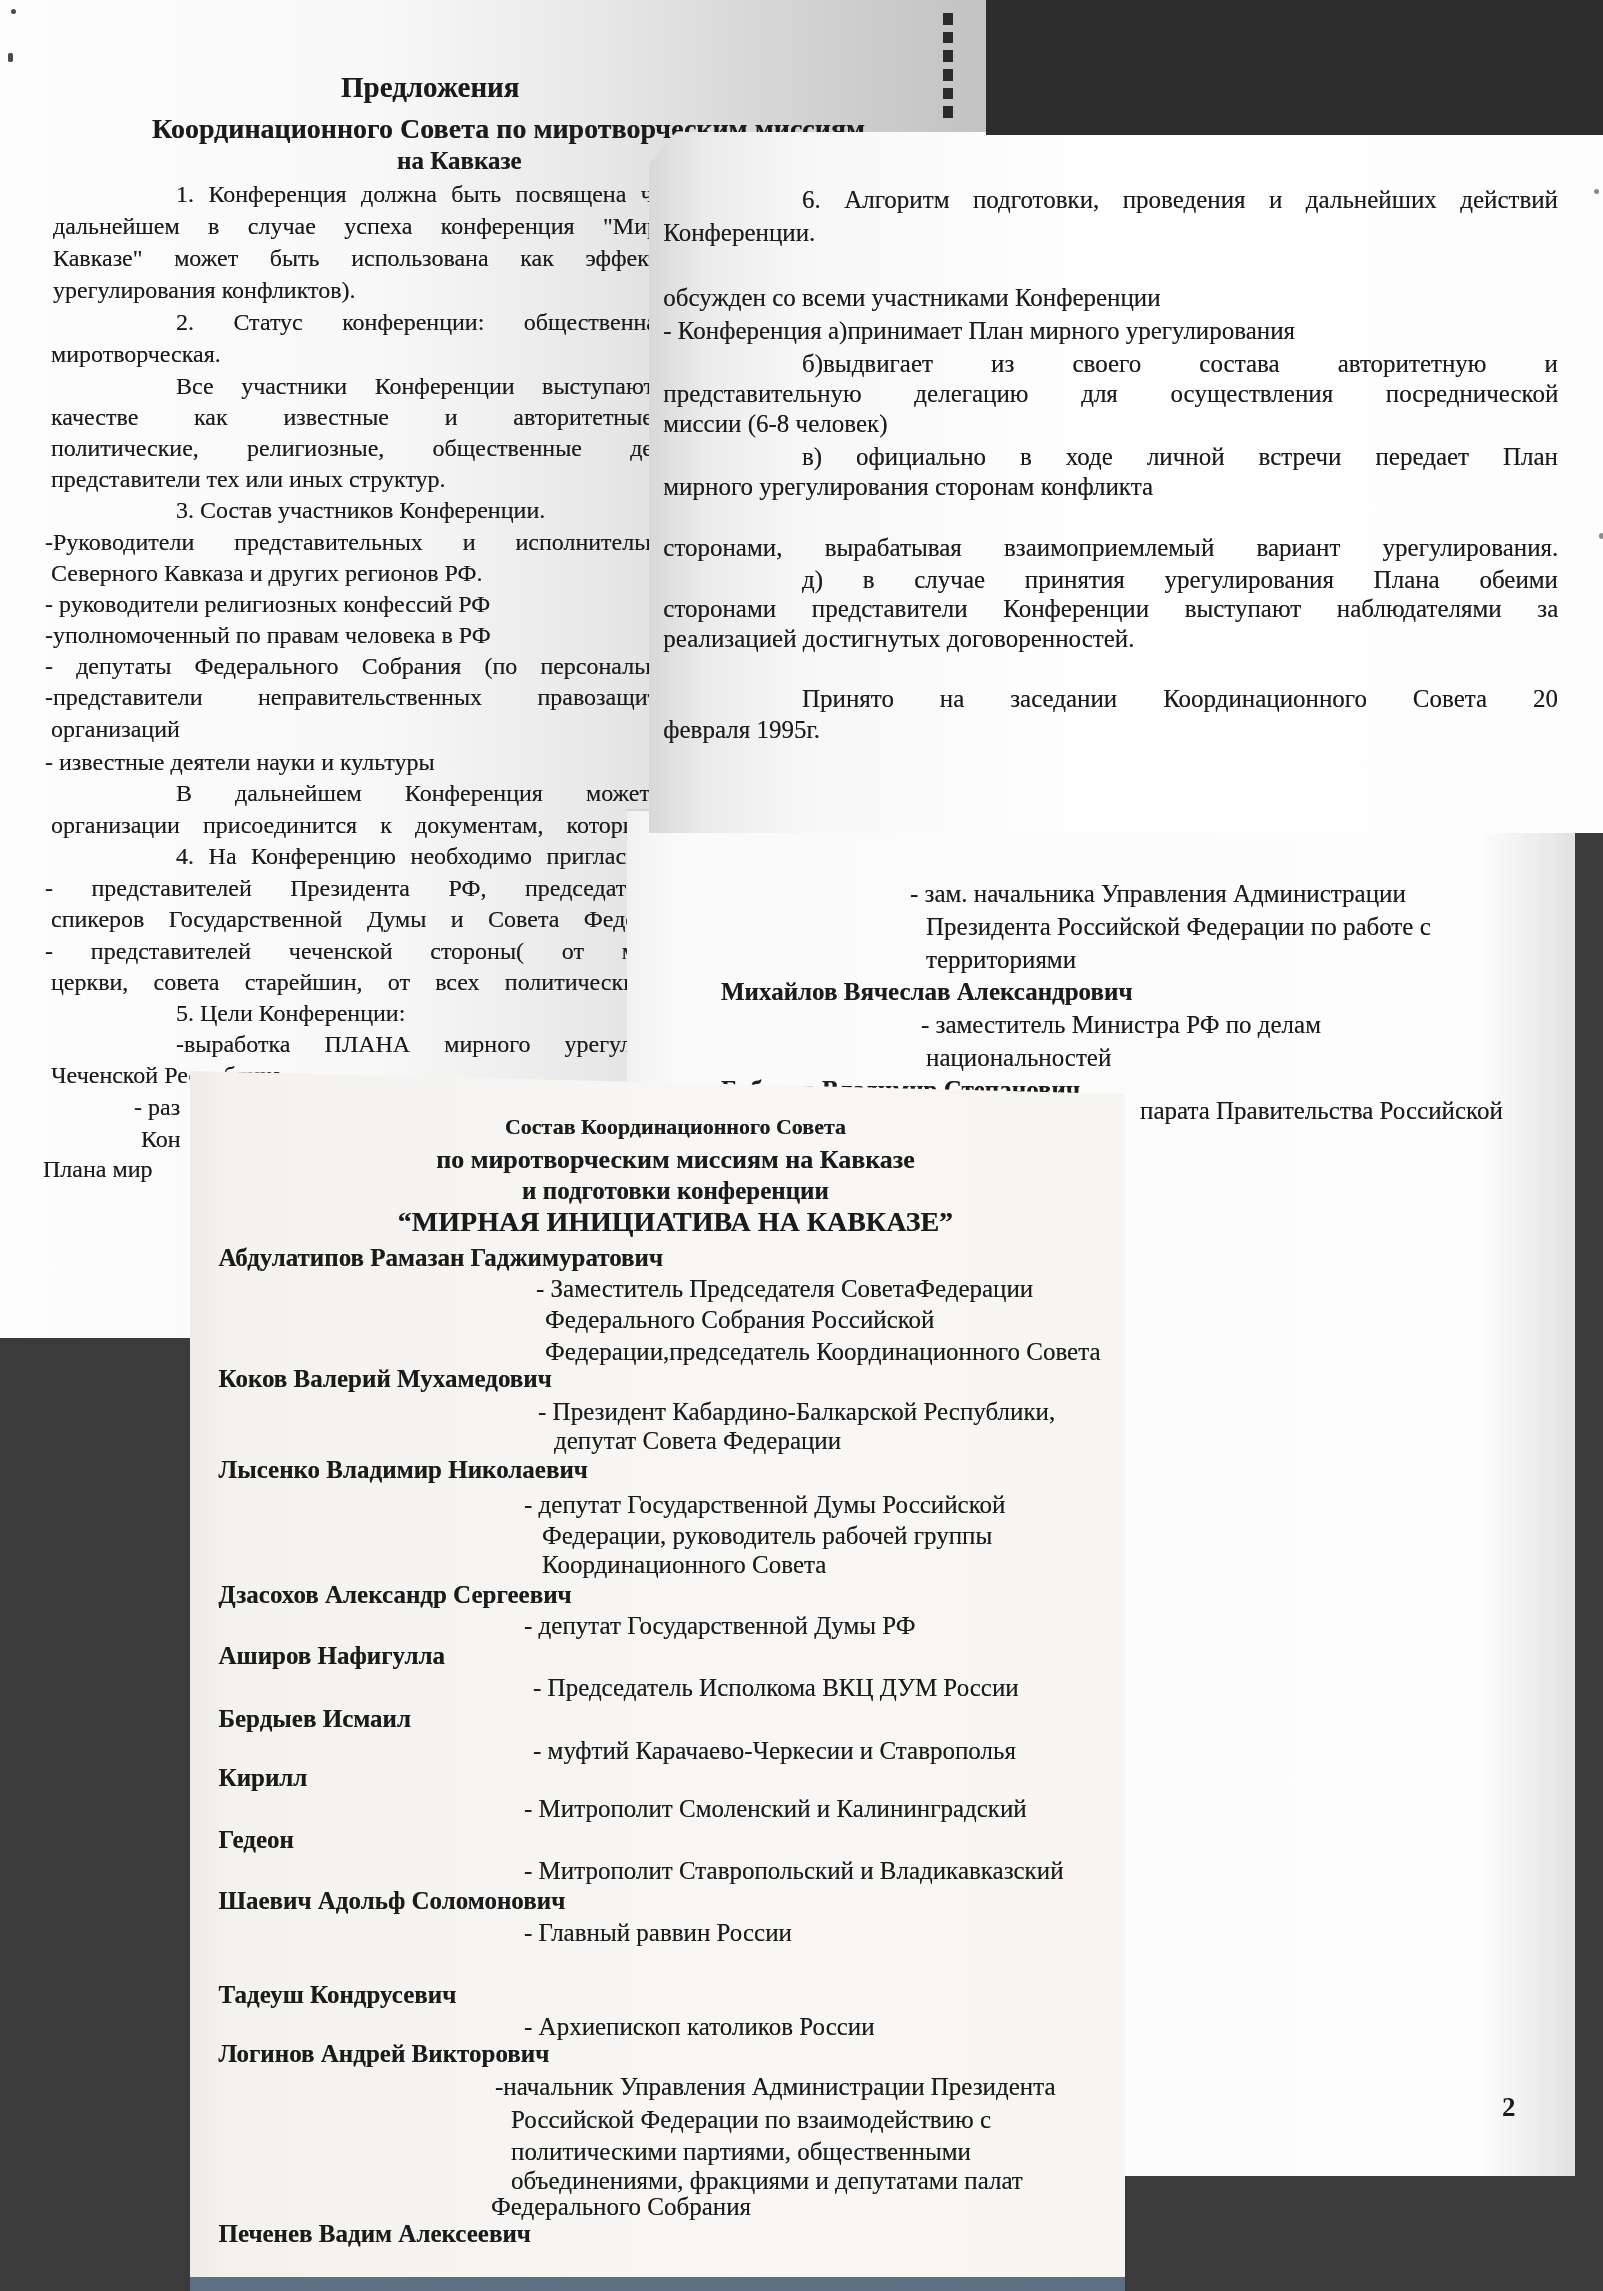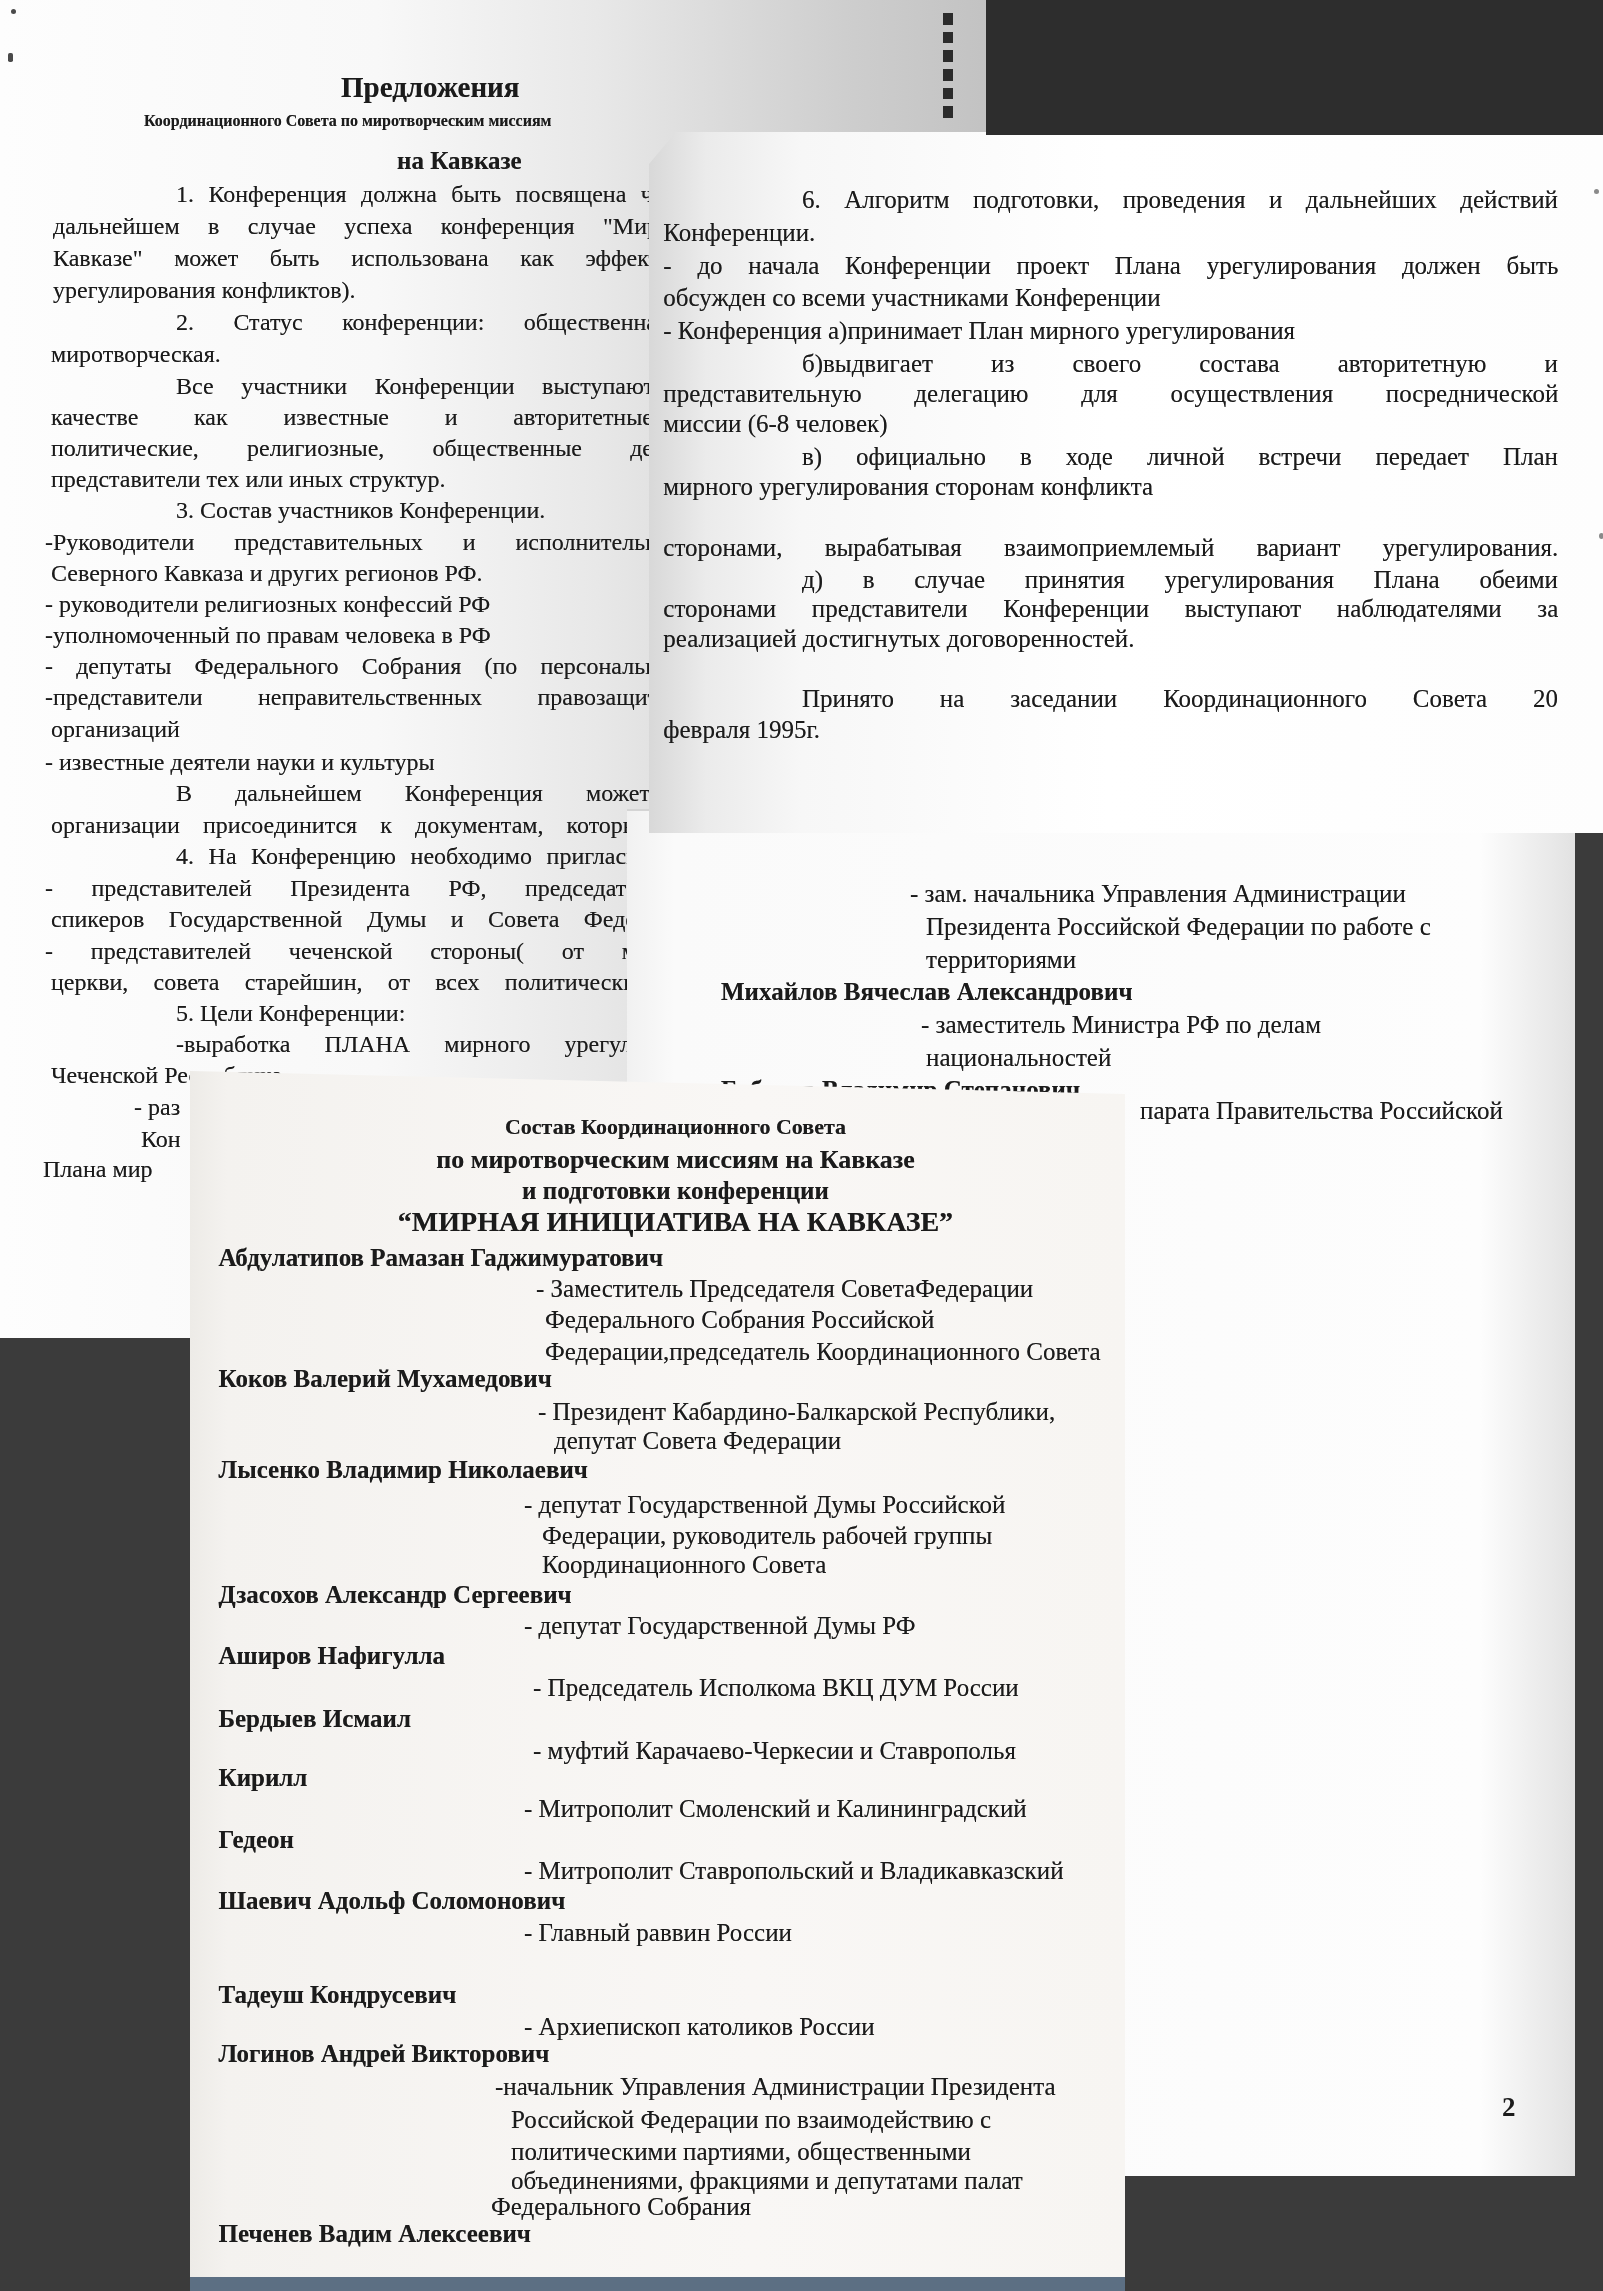--- a/index.html
+++ b/index.html
@@ -47,21 +47,21 @@
   .mark.m2{left:1599px;top:533px;width:5.3px;height:6.2px;}
   .pagenum{position:absolute;left:875px;top:1281px;font-size:27px;font-weight:bold;}
 </style>
 </head>
 <body>
 
 <div class="stage">
 
   <section class="page page1">
       <div class="ln b" style="left: 341px; top: 70px; font-size: 29px;">Предложения</div>
-      <div class="ln b" style="left: 144px; top: 112px; font-size: 16px;">Координационного Совета по миротворческим миссиям</div>
+      <div class="ln b" style="left: 152px; top: 112px; font-size: 28px;">Координационного Совета по миротворческим миссиям</div>
       <div class="ln b" style="left: 397px; top: 146px; font-size: 25px;">на  Кавказе</div>
       <div class="ln j" style="left: 176px; top: 180px; width: 499px;">1. Конференция должна быть посвящена чеч</div>
       <div class="ln j" style="left: 53px; top: 212px; width: 606px;">дальнейшем в случае успеха конференция "Мир</div>
       <div class="ln j" style="left: 53px; top: 244px; width: 606px;">Кавказе"  может быть использована как эффект</div>
       <div class="ln" style="left: 53px; top: 276px;">урегулирования конфликтов).</div>
       <div class="ln j" style="left: 176px; top: 308px; width: 481px;">2. Статус конференции: общественна</div>
       <div class="ln" style="left: 51px; top: 340px;">миротворческая.</div>
       <div class="ln j" style="left: 176px; top: 372px; width: 478px;">Все участники Конференции выступают</div>
       <div class="ln j" style="left: 51px; top: 403px; width: 602px;">качестве как известные и авторитетные</div>
       <div class="ln j" style="left: 51px; top: 434px; width: 602px;">политические, религиозные, общественные де</div>
@@ -98,21 +98,20 @@
       <div class="ln b" style="left: 94px; top: 166px;">Михайлов Вячеслав Александрович</div>
       <div class="ln" style="left: 294px; top: 199px;">- заместитель Министра РФ по делам</div>
       <div class="ln" style="left: 299px; top: 232px;">национальностей</div>
       <div class="ln b" style="left: 94px; top: 264px;">Бабичев Владимир Степанович</div>
       <div class="ln" style="left: 513px; top: 285px;">парата Правительства Российской</div>
     </section>
 
   <section class="page page2">
       <div class="ln j" style="left: 153px; top: 53px; width: 756px;">6. Алгоритм подготовки, проведения и дальнейших действий</div>
       <div class="ln" style="left: 14.3px; top: 86px;">Конференции.</div>
-      <div class="ln j" style="left: 14.3px; top: 119px; width: 895px;">- до начала Конференции проект Плана урегулирования должен быть</div>
       <div class="ln" style="left: 14.3px; top: 151px;">обсужден со всеми участниками Конференции</div>
       <div class="ln" style="left: 14.3px; top: 184px;">- Конференция а)принимает План мирного урегулирования</div>
       <div class="ln j" style="left: 153px; top: 217px; width: 756px;">б)выдвигает из своего состава авторитетную и</div>
       <div class="ln j" style="left: 14.3px; top: 247px; width: 895px;">представительную делегацию для осуществления посреднической</div>
       <div class="ln" style="left: 14.3px; top: 277px;">миссии (6-8 человек)</div>
       <div class="ln j" style="left: 153px; top: 310px; width: 756px;">в) официально в ходе личной встречи передает План</div>
       <div class="ln" style="left: 14.3px; top: 340px;">мирного урегулирования сторонам конфликта</div>
       <div class="ln j" style="left: 14.3px; top: 401px; width: 895px;">сторонами, вырабатывая взаимоприемлемый вариант урегулирования.</div>
       <div class="ln j" style="left: 153px; top: 433px; width: 756px;">д) в случае принятия урегулирования Плана обеими</div>
       <div class="ln j" style="left: 14.3px; top: 462px; width: 895px;">сторонами представители Конференции выступают наблюдателями за</div>

